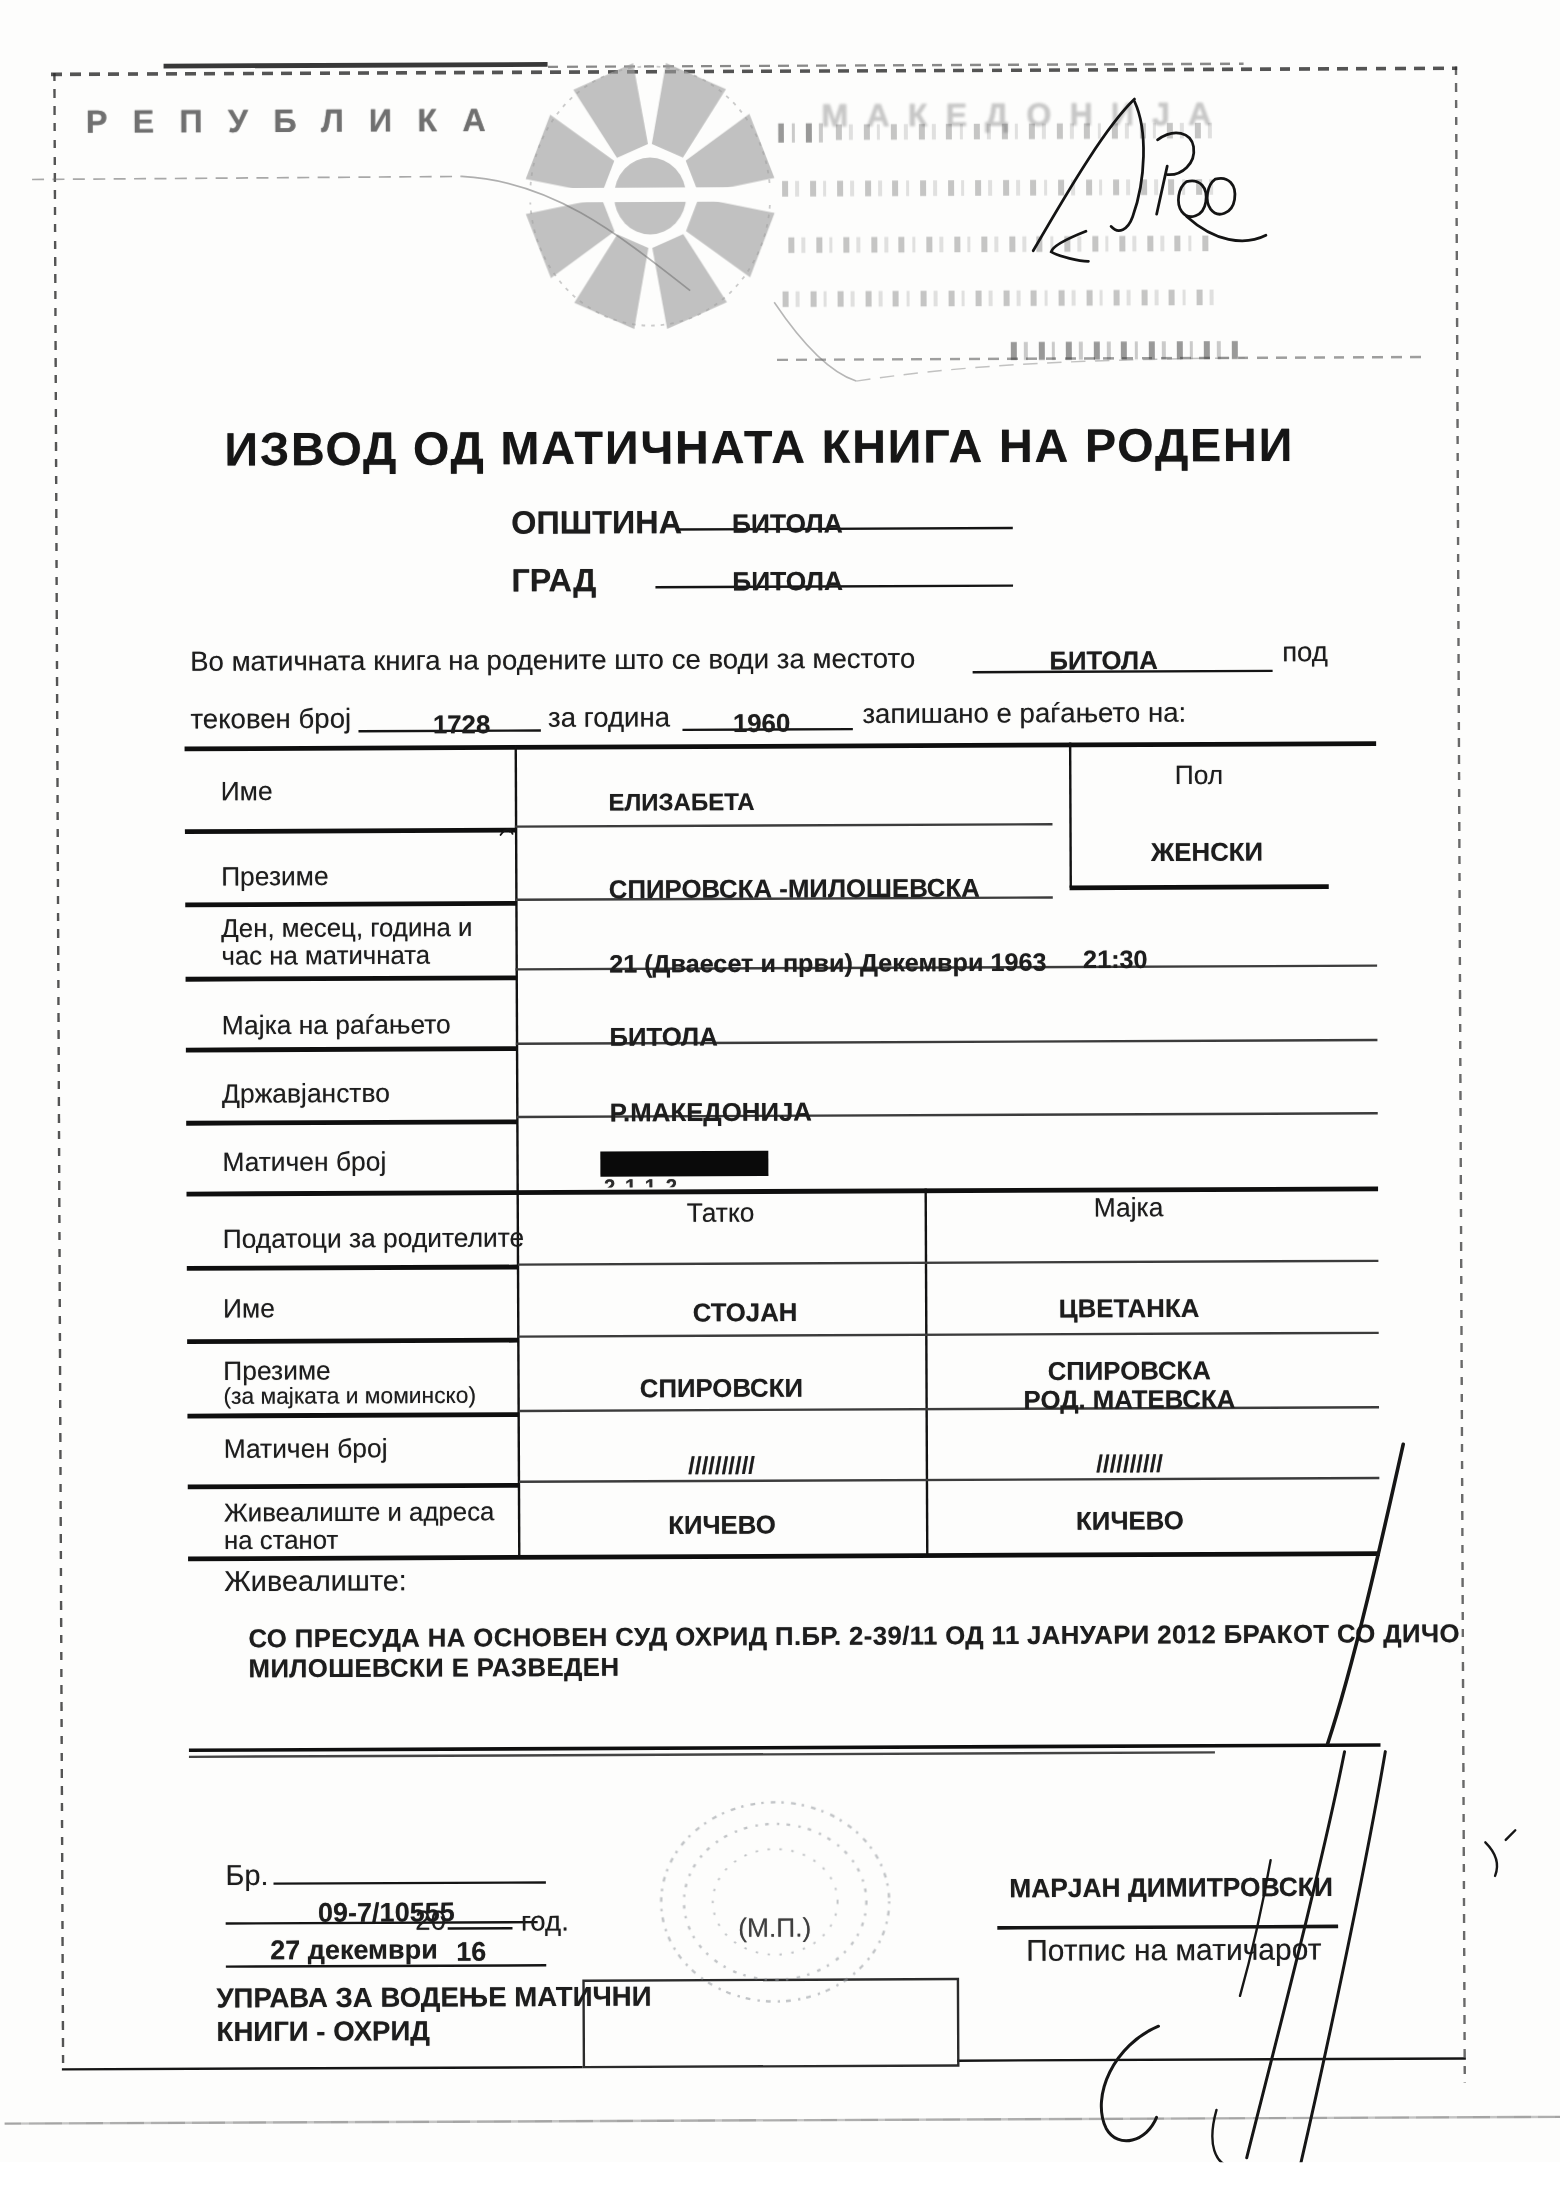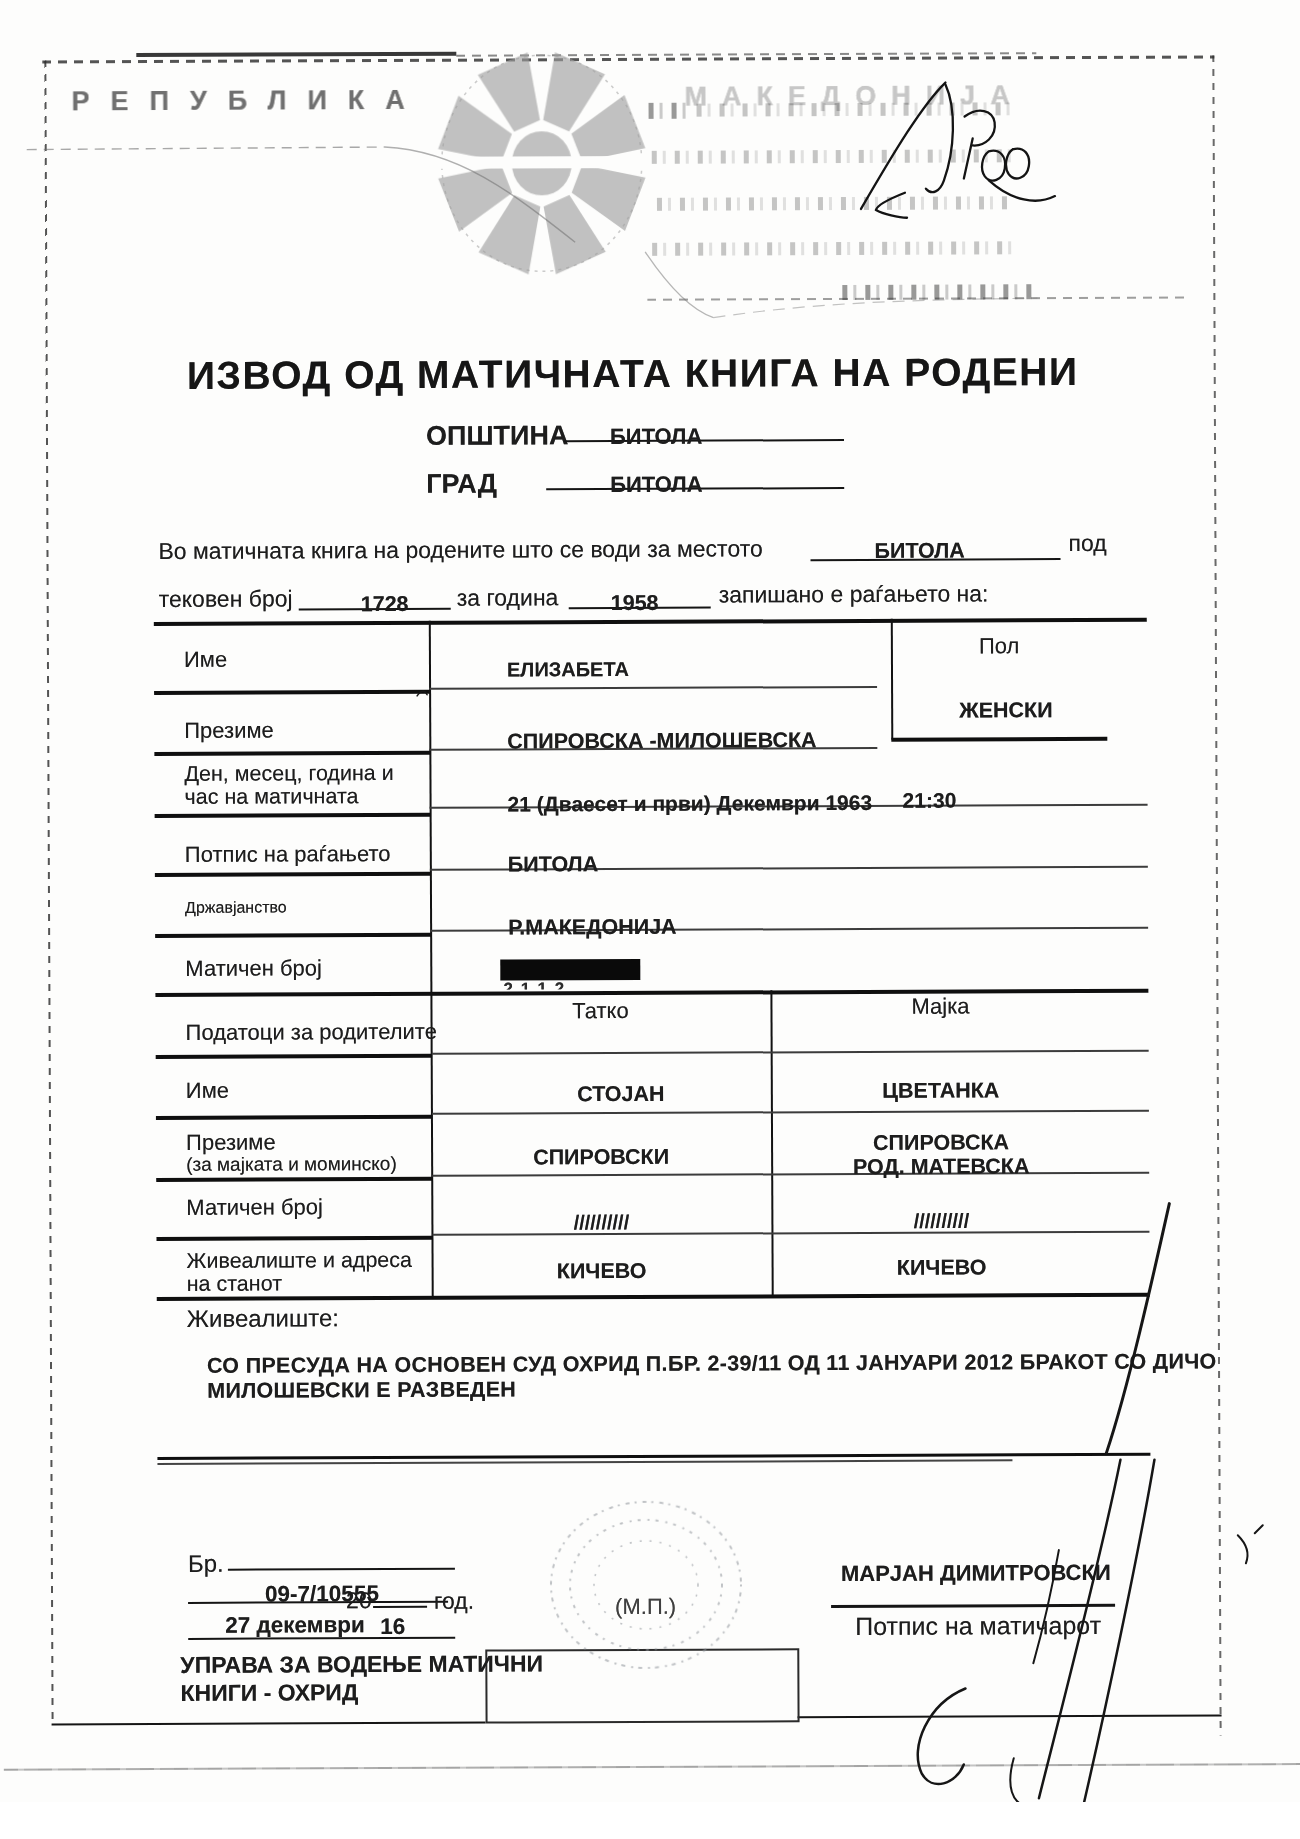--- a/index.html
+++ b/index.html
@@ -115,21 +115,21 @@
   <div class="t" style="left:160px;top:536px;font-size:23px;">Во матичната книга на родените што се води за местото</div>
   <div class="hl" style="left:812px;top:560px;width:250px;height:1.8px;"></div>
   <div class="t b600" style="left:876px;top:540px;font-size:21.5px;">БИТОЛА</div>
   <div class="t" style="left:1070px;top:532px;font-size:23px;">под</div>
 
   <div class="t" style="left:160px;top:584px;font-size:23px;">тековен број</div>
   <div class="hl" style="left:300px;top:607px;width:152px;height:1.8px;"></div>
   <div class="t b600" style="left:362px;top:591px;font-size:21.5px;">1728</div>
   <div class="t" style="left:458px;top:584px;font-size:23px;">за година</div>
   <div class="hl" style="left:570px;top:607px;width:142px;height:1.8px;"></div>
-  <div class="t b600" style="left:612px;top:591px;font-size:21.5px;">1958</div>
+  <div class="t b600" style="left:612px;top:591px;font-size:21.5px;">1960</div>
   <div class="t" style="left:720px;top:582px;font-size:23px;">запишано е раѓањето на:</div>
 
   <div class="hl heavy" style="left:155px;top:620px;width:993px;"></div>
   <div class="vl" style="left:430px;top:620px;height:678px;"></div>
   <div class="vl" style="left:892px;top:620px;height:121px;"></div>
   <div class="hl heavy" style="left:892px;top:739px;width:216px;"></div>
 
   <div class="hl light" style="left:430px;top:687px;width:448px;"></div>
   <div class="hl heavy" style="left:155px;top:689px;width:276px;"></div>
   <div class="hl light" style="left:430px;top:748px;width:448px;"></div>
@@ -158,24 +158,24 @@
   <div class="t b600" style="left:960px;top:700px;font-size:21.5px;">ЖЕНСКИ</div>
 
   <div class="t" style="left:185px;top:716px;font-size:22px;">Презиме</div>
   <div class="t b600" style="left:508px;top:729px;font-size:21.5px;">СПИРОВСКА -МИЛОШЕВСКА</div>
 
   <div class="t" style="left:185px;top:760px;font-size:21.5px;">Ден, месец, година и</div>
   <div class="t" style="left:185px;top:783px;font-size:21.5px;">час на матичната</div>
   <div class="t b600" style="left:508px;top:792px;font-size:21px;">21 (Дваесет и први) Декември 1963</div>
   <div class="t b600" style="left:903px;top:790px;font-size:21px;">21:30</div>
 
-  <div class="t" style="left:185px;top:840px;font-size:22px;">Потпис на раѓањето</div>
+  <div class="t" style="left:185px;top:840px;font-size:22px;">Мајка на раѓањето</div>
   <div class="t b600" style="left:508px;top:852px;font-size:21.5px;">БИТОЛА</div>
 
-  <div class="t" style="left:185px;top:897px;font-size:16px;">Државјанство</div>
+  <div class="t" style="left:185px;top:897px;font-size:22px;">Државјанство</div>
   <div class="t b600" style="left:508px;top:915px;font-size:21.5px;">Р.МАКЕДОНИЈА</div>
 
   <div class="t" style="left:185px;top:954px;font-size:22px;">Матичен број</div>
   <div class="redact" style="left:500px;top:959px;width:140px;height:21px;"></div>
   <div class="clip" style="left:503px;top:979px;width:140px;height:10px;">
     <div class="t b600" style="left:0;top:0;font-size:17px;letter-spacing:8px;color:#2c2c2c;">2112</div>
   </div>
 
   <div class="t" style="left:185px;top:1018px;font-size:22px;">Податоци за родителите</div>
   <div class="t" style="left:440px;width:320px;text-align:center;top:998px;font-size:22px;">Татко</div>

